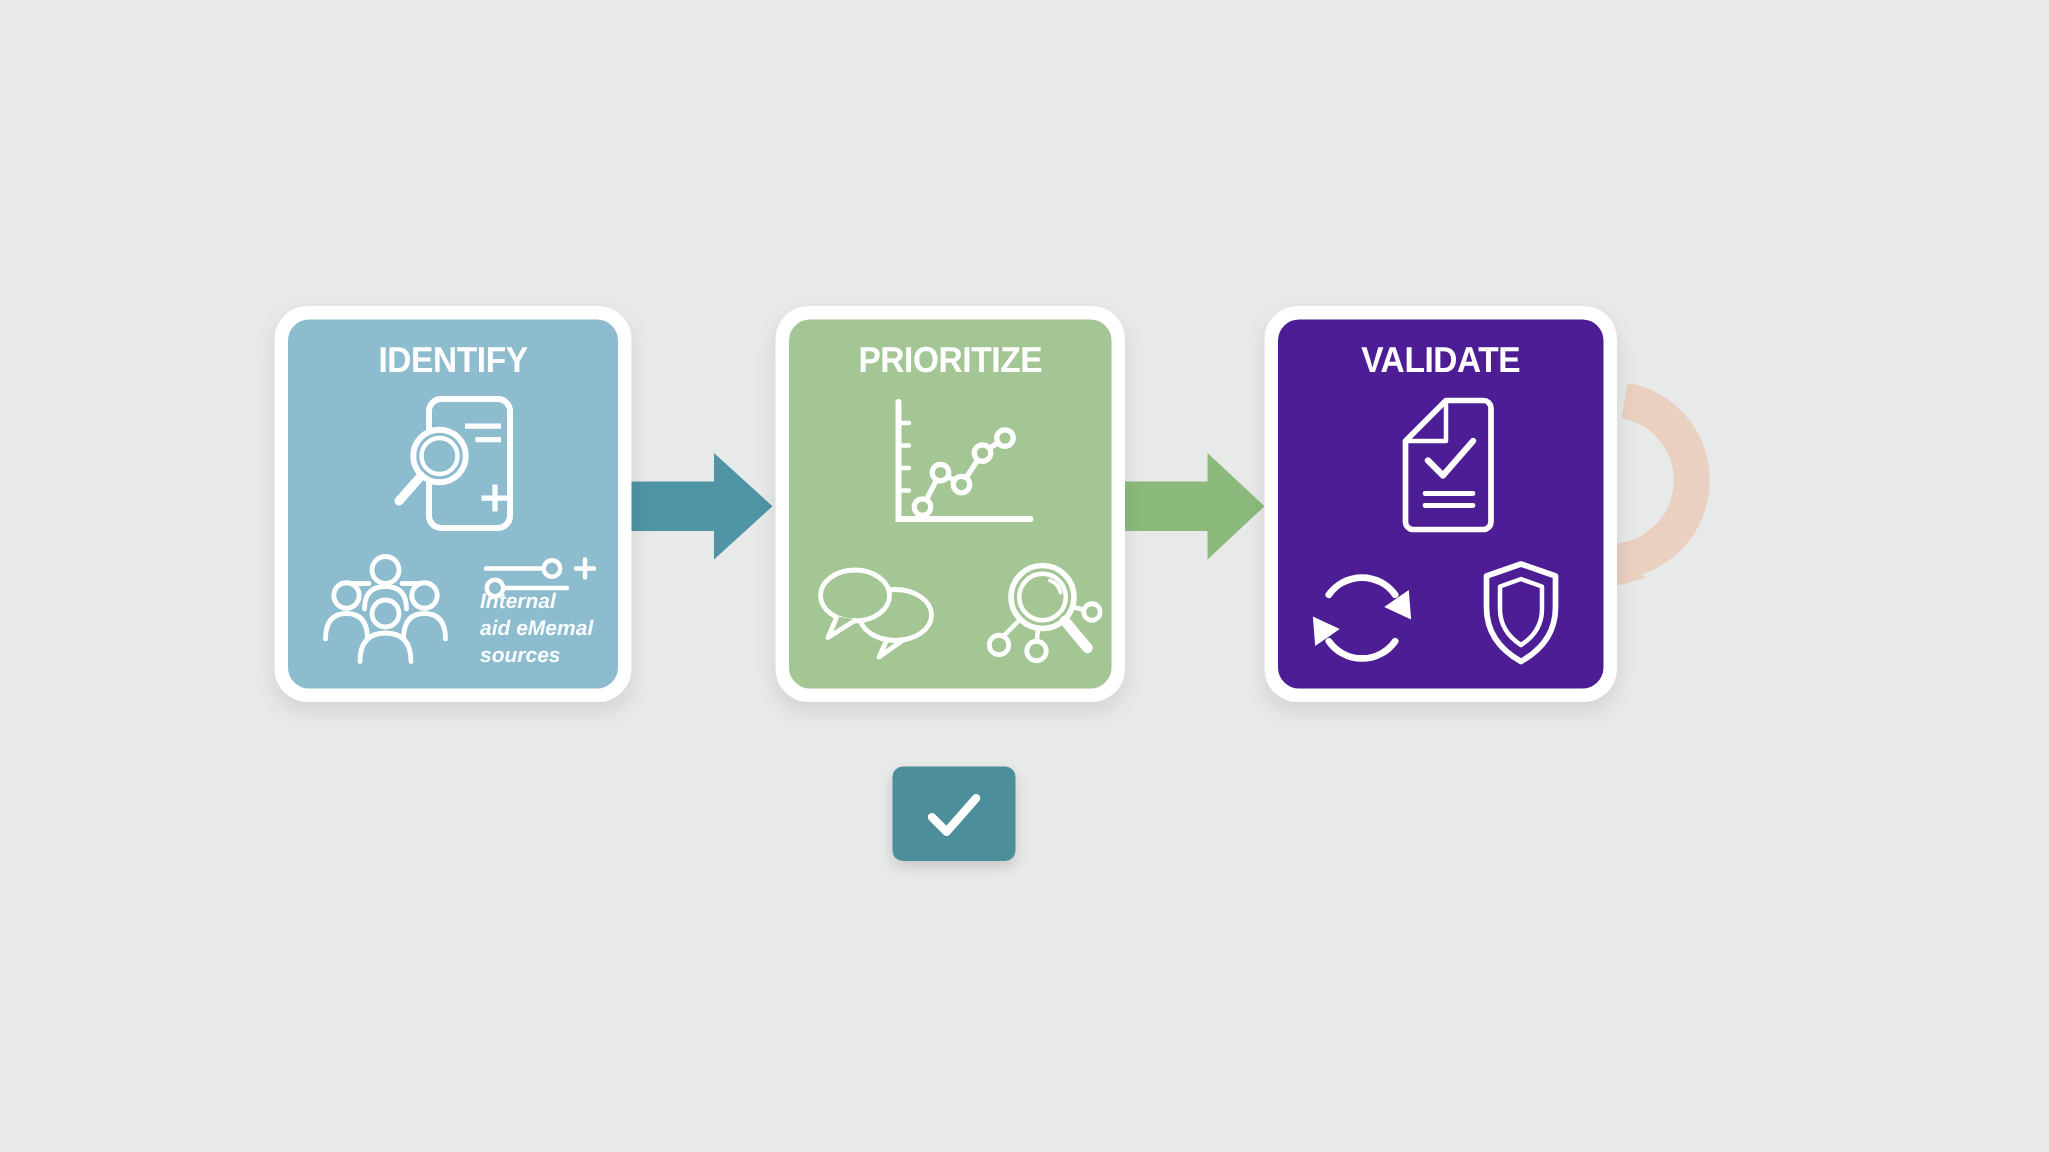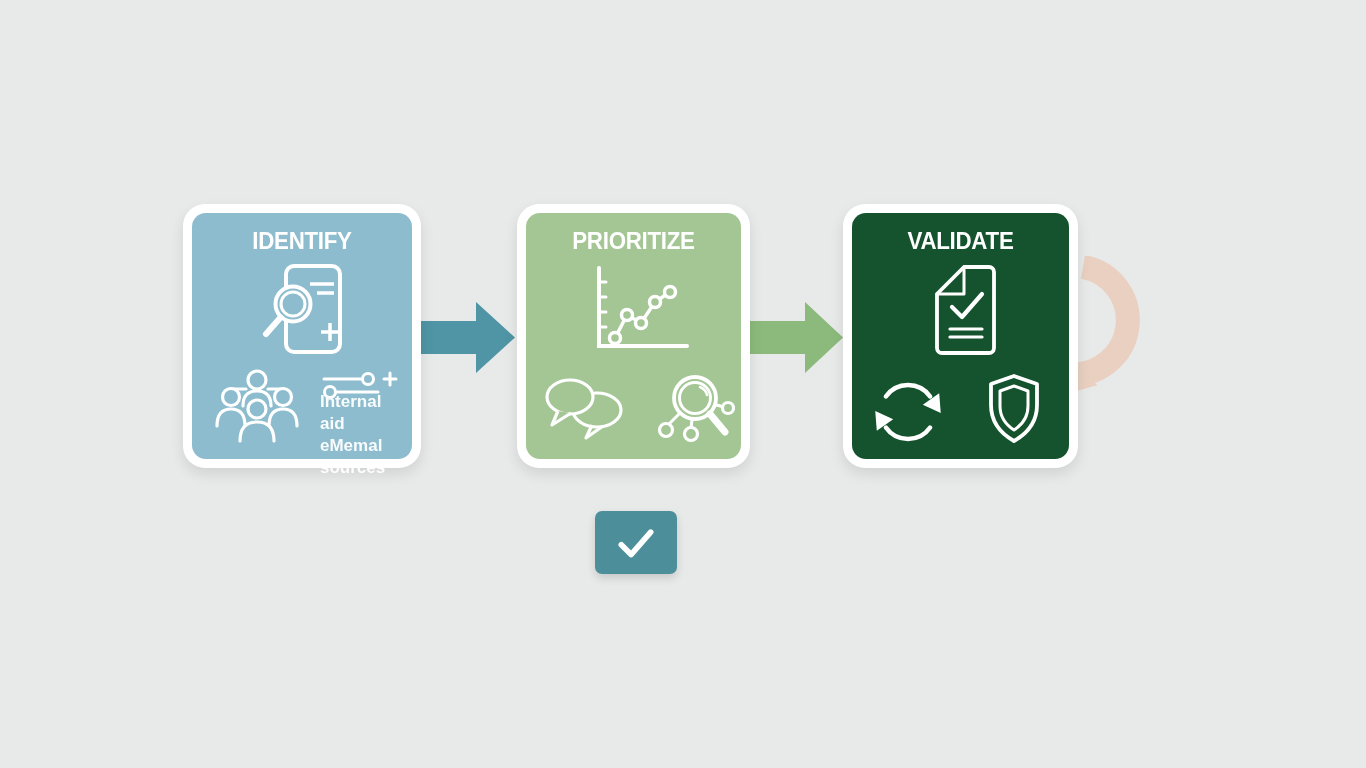--- a/index.html
+++ b/index.html
@@ -22,22 +22,23 @@
   .step-title {
     position:absolute; top:14px; left:0; width:100%;
     text-align:center; color:#ffffff;
     font-size:24px; font-weight:bold; letter-spacing:-0.3px;
     transform:scaleX(0.93);
   }
   .icon { position:absolute; }
   .caption {
     position:absolute; left:128px; top:178px; width:88px;
     color:rgba(255,255,255,0.95);
-    font-size:17px; font-weight:600; line-height:1.3;
+    font-size:14px; font-weight:600; line-height:1.3;
     white-space:pre-line;
+    font-style:italic;
   }
   .flow-arrow { position:absolute; top:302px; z-index:1; }
   .loop-arrow { position:absolute; left:1056px; top:256px; z-index:1; opacity:0.32; }
   .check-badge {
     position:absolute; left:595px; top:511px; width:82px; height:63px;
     border-radius:7px; box-shadow:0 4px 9px rgba(0,0,0,0.14); z-index:2;
     display:flex; align-items:center; justify-content:center;
   }
 </style>
 </head>
@@ -138,21 +139,21 @@
         </g>
       </svg>
     </div>
   </div>
 
   <svg class="flow-arrow" style="left:746px;" width="97" height="71" viewBox="0 0 97 71">
     <polygon points="0,19 59,19 59,0 97,35.5 59,71 59,52 0,52" fill="#8cba7c"></polygon>
   </svg>
 
   <div class="step-frame" style="left:843px; width:235px;">
-    <div class="step-panel" style="background: #14532d;">
+    <div class="step-panel" style="background: #4c1d95;">
       <div class="step-title">VALIDATE</div>
 
       <svg class="icon" style="left:76px; top:49px;" width="75" height="96" viewBox="0 0 75 96">
         <g fill="none" stroke="#ffffff" stroke-linejoin="round" stroke-linecap="round">
           <path d="M36,5 H61 a5,5 0 0 1 5,5 V86 a5,5 0 0 1 -5,5 H14 a5,5 0 0 1 -5,-5 V32 Z" stroke-width="3.8"></path>
           <path d="M36,5 V32 H9" stroke-width="3"></path>
           <polyline points="24,45 34,55 54,32" stroke-width="4.2"></polyline>
           <path d="M22,67 H54 M22,75 H54" stroke-width="3.2"></path>
         </g>
       </svg>

